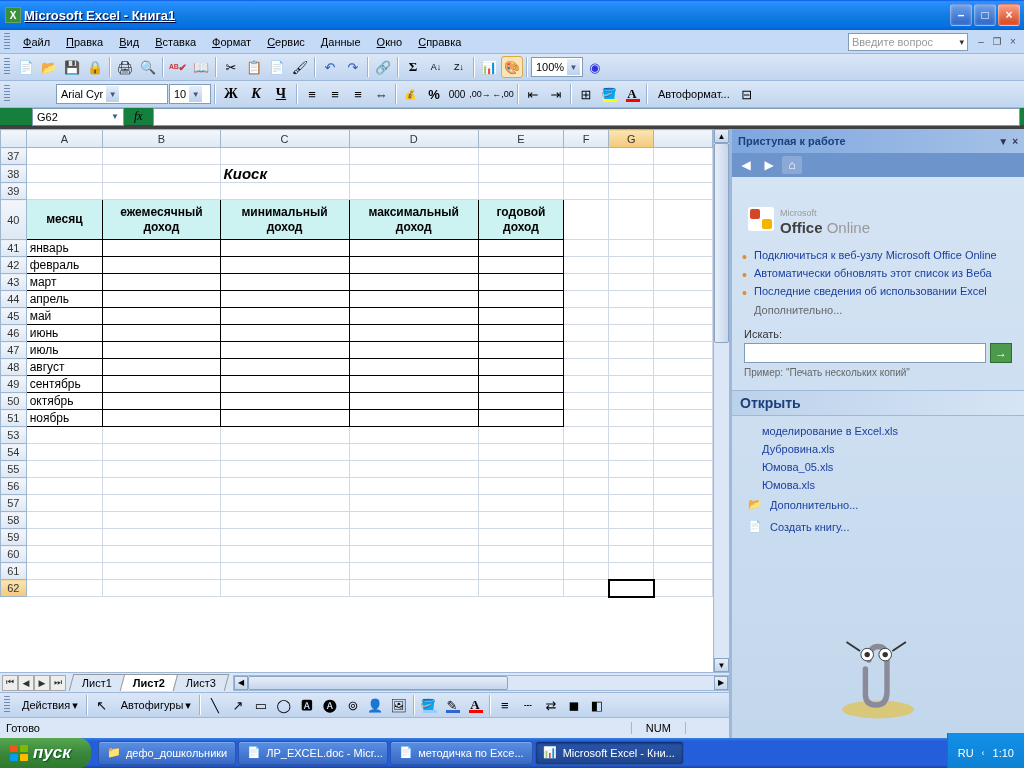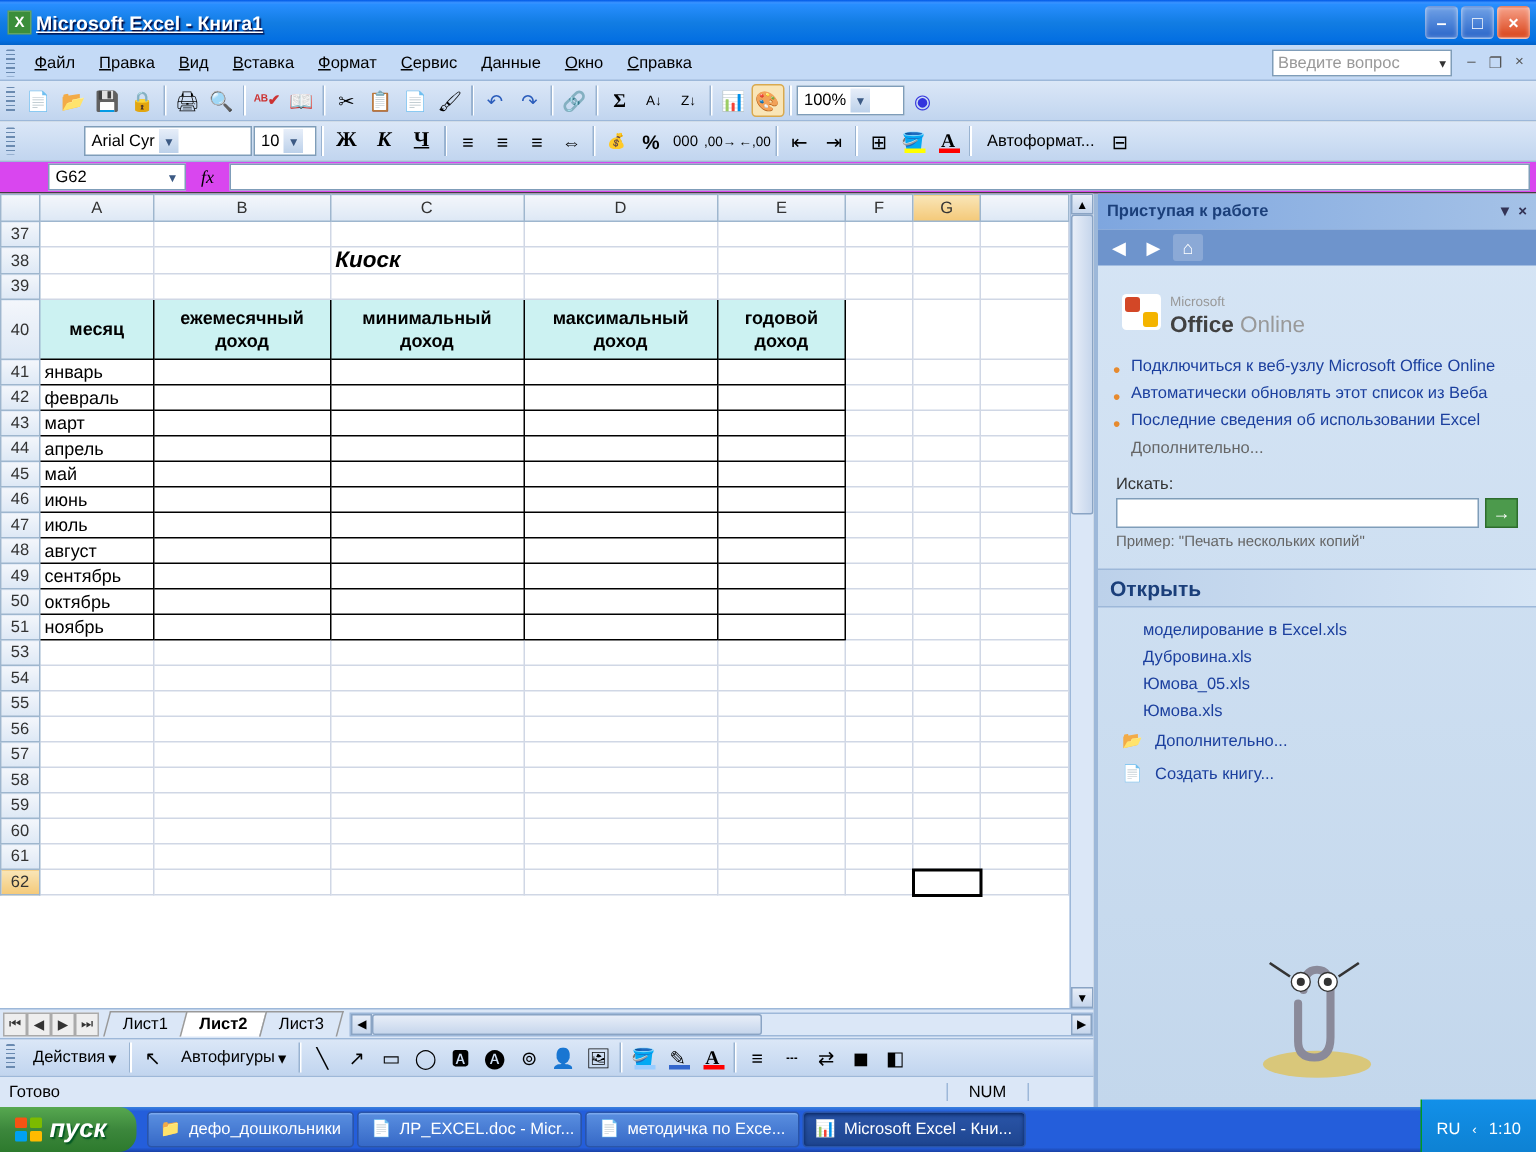--- a/index.html
+++ b/index.html
@@ -32,21 +32,21 @@
 .combo .arrow { width:13px; height:16px; background:linear-gradient(#e7eef9,#bcd1ea); margin-left:3px; display:flex; align-items:center; justify-content:center; font-size:8px; color:#3c5a84; }
 .font-combo { width:112px; }
 .size-combo { width:42px; }
 .tbtn.txt { font-weight:bold; font-family:'Times New Roman',serif; font-size:14px; width:24px; font-style:italic; }
 .tbtn.txt.k { font-style:normal; }
 .color-under { width:22px; position:relative; }
 .color-under .bar { position:absolute; bottom:2px; left:4px; width:14px; height:3px; }
 .autofmt-btn { padding:0 4px 0 6px; width:auto; font-size:11px; display:flex; align-items:center; gap:2px; }
 
 
-.fbar { height:21px; background:#d946ef; display:flex; align-items:center; border-bottom:1px solid #404040; font-size:11px; }
+.fbar { height:21px; background:#15803d; display:flex; align-items:center; border-bottom:4px solid #404040; font-size:11px; }
 .namebox { width:92px; height:18px; background:#fff; border:1px solid #7f9db9; margin-left:32px; display:flex; align-items:center; padding:0 4px; }
 .namebox .arrow { margin-left:auto; font-size:8px; color:#3c5a84; }
 .fx { margin:0 10px; font-style:italic; font-family:'Times New Roman',serif; font-size:12px; }
 .fedit { flex:1; height:18px; background:#fff; border:1px solid #7f9db9; margin-right:4px; }
 
 
 .main { flex:1; display:flex; overflow:hidden; }
 .sheet-area { flex:1; display:flex; flex-direction:column; background:#fff; }
 .grid-wrap { flex:1; position:relative; overflow:hidden; }
 table.grid { border-collapse:collapse; font-size:12px; font-family:Arial,sans-serif; position:absolute; }
@@ -85,21 +85,21 @@
 .statusbar .fill { flex:1; }
 .statusbar .cell { padding:0 14px; border-left:1px solid #9db8d9; }
 
 
 .taskpane { width:295px; background:linear-gradient(#d6e5f5,#c3d7ec); border-left:3px solid #9db8d9; display:flex; flex-direction:column; font-size:11px; }
 .tp-header { height:24px; background:linear-gradient(to right,#7ea6df,#a5c2e7); display:flex; align-items:center; padding:0 6px; color:#1b3f7a; font-weight:bold; }
 .tp-header .btns { margin-left:auto; display:flex; gap:4px; font-size:10px; color:#335; }
 .tp-nav { height:24px; background:#6e94cc; display:flex; align-items:center; padding:0 4px; gap:3px; }
 .tp-nav span { width:20px; height:18px; display:flex; align-items:center; justify-content:center; color:#fff; font-size:12px; border-radius:2px; }
 .tp-nav span.home { background:#fff3; }
-.tp-body { flex:1; padding:10px 8px; overflow:hidden; }
+.tp-body { flex:1; padding:21px 8px; overflow:hidden; }
 .office-logo { display:flex; align-items:center; gap:6px; font-size:15px; color:#666; margin:4px 0 10px 8px; }
 .office-logo .logo { width:26px; height:24px; background:#fff; border-radius:3px; position:relative; }
 .office-logo .logo::before{content:"";position:absolute;top:2px;left:2px;width:10px;height:10px;background:#d34727;border-radius:2px;}
 .office-logo .logo::after{content:"";position:absolute;bottom:2px;right:2px;width:10px;height:10px;background:#f4b400;border-radius:2px;}
 .office-logo b { color:#999; font-weight:normal; font-family:'Franklin Gothic Medium',Arial; }
 .office-logo b strong { color:#414141; font-weight:bold; }
 .tp-list { list-style:none; padding-left:14px; }
 .tp-list li { color:#1b3f9e; padding:3px 0; position:relative; cursor:default; }
 .tp-list li::before { content:"•"; position:absolute; left:-12px; color:#e68a2e; font-size:14px; }
 .tp-more { color:#666; padding:4px 0 0 14px; }
@@ -176,21 +176,21 @@
   <div class="tsep"></div>
   <div class="tbtn">🔗</div>
   <div class="tsep"></div>
   <div class="tbtn" style="font-family:serif;font-weight:bold">Σ</div>
   <div class="tbtn" style="font-size:9px">A↓</div>
   <div class="tbtn" style="font-size:9px">Z↓</div>
   <div class="tsep"></div>
   <div class="tbtn">📊</div>
   <div class="tbtn" style="background:#f9e5b7;border-color:#d9a94e">🎨</div>
   <div class="tsep"></div>
-  <div class="combo" style="width:72px">
+  <div class="combo" style="width:52px">
       <span>100%</span>
       <span class="arrow">▼</span>
     </div>
   <div class="tbtn" style="color:#33d">◉</div>
 </div>
 
 <div class="toolbar">
   <div class="gripper"></div>
   <div style="width:40px"></div>
   <div class="combo font-combo">

